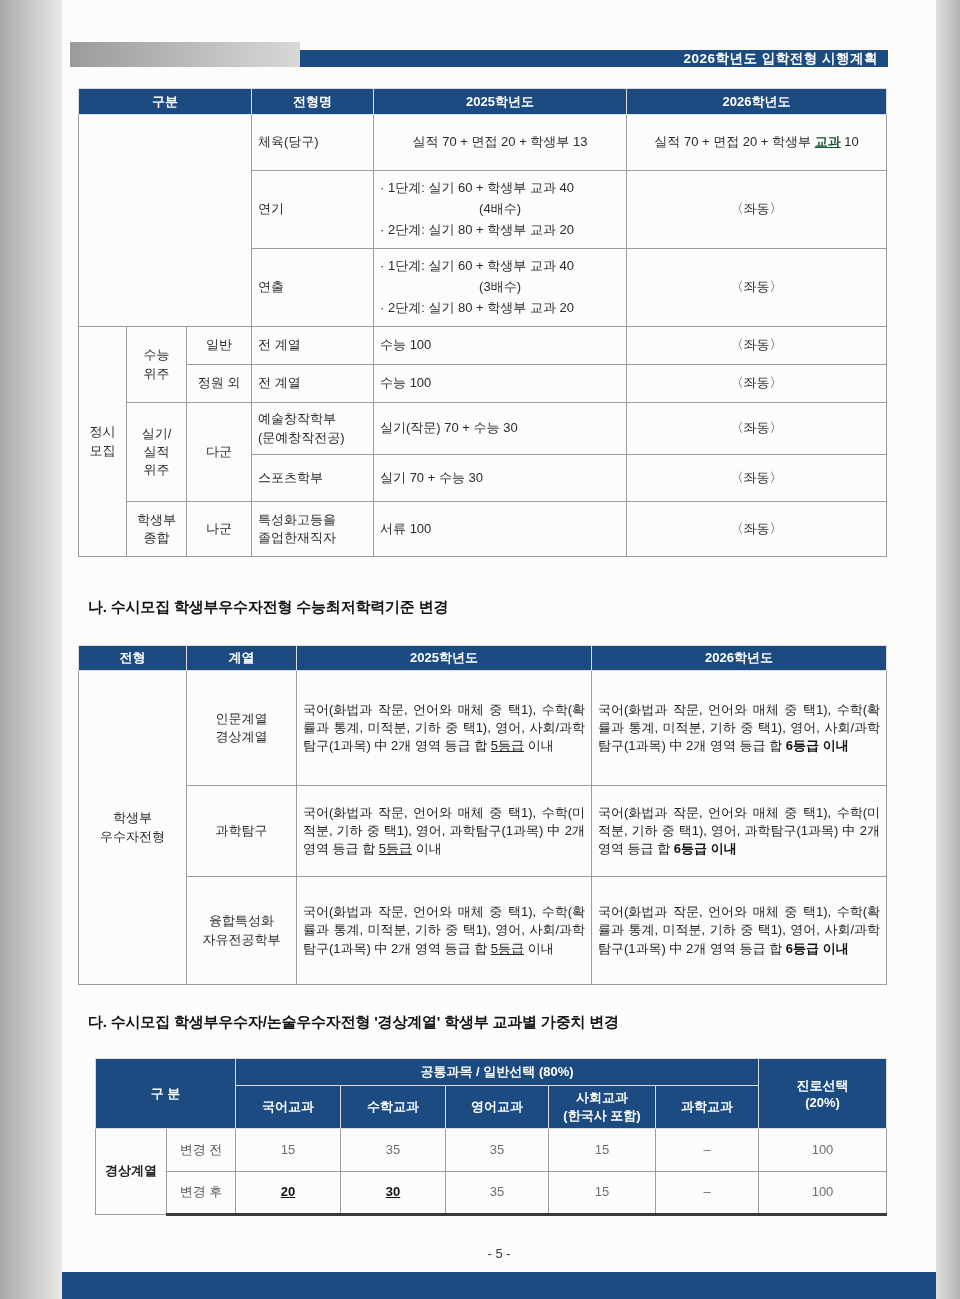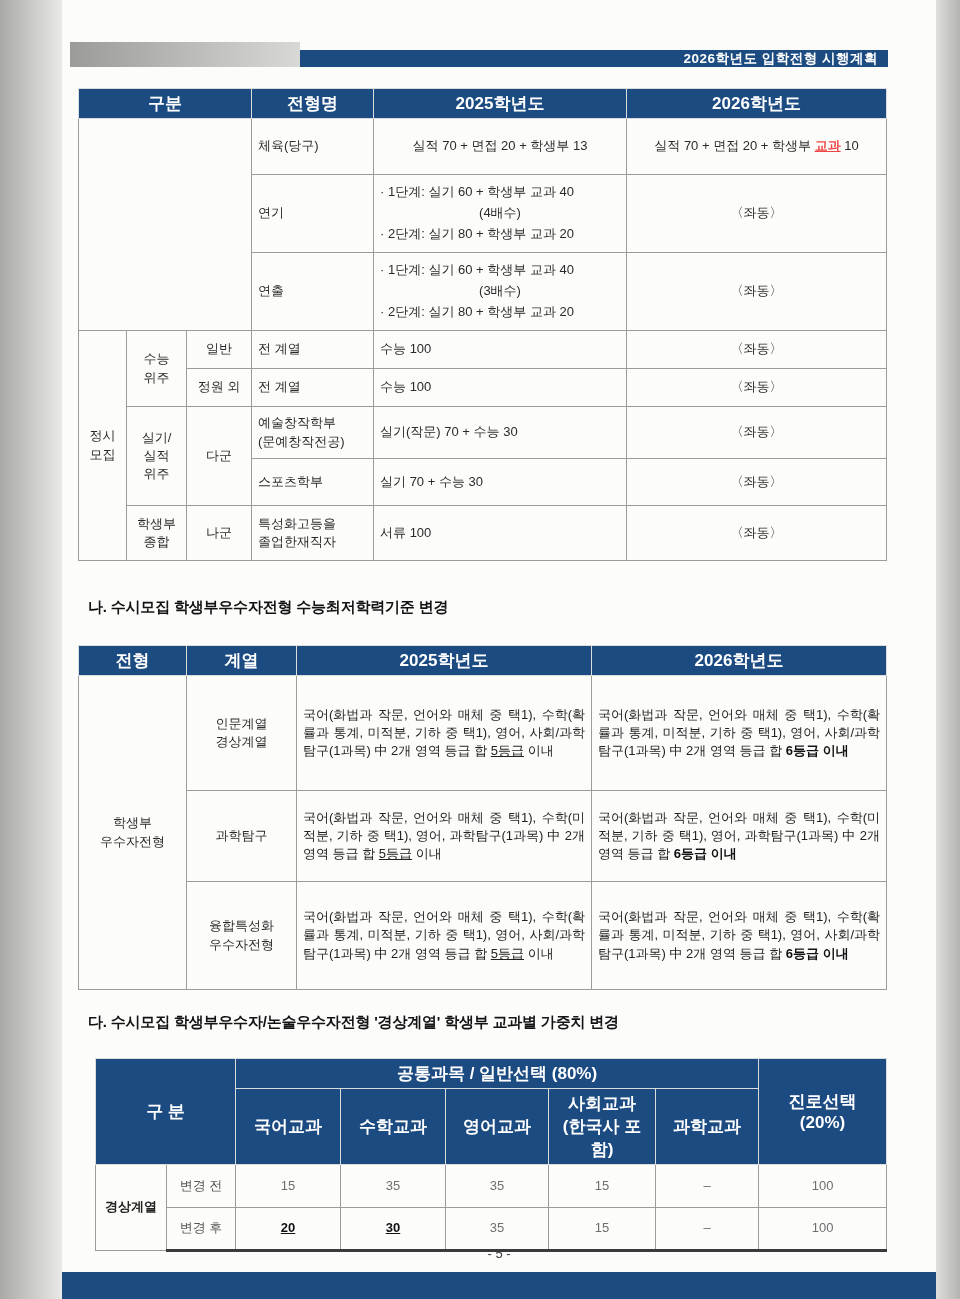--- a/index.html
+++ b/index.html
@@ -25,29 +25,29 @@
   .hb-gray { width:230px; height:100%; background:linear-gradient(to right,#9b9b99,#d8d8d6); }
   .hb-navy {
     flex:1; background:#1c4b82; color:#fff; font-weight:700; font-size:13.5px;
     display:flex; align-items:center; justify-content:flex-end; padding-right:10px; letter-spacing:.5px;margin-top:8px;
   }
 
   
   table.tb { border-collapse:collapse; table-layout:fixed; color:#2a2a2a; }
   table.tb td { border:1px solid #9c9c9c; padding:2px 6px; vertical-align:middle; font-size:13px; line-height:1.4; }
   table.tb th {
-    background:#1c4b82; color:#fff; font-weight:700; font-size:17px;
+    background:#1c4b82; color:#fff; font-weight:700; font-size:13px;
     border:1px solid #dcdcdc; padding:3px 4px; text-align:center; vertical-align:middle;
   }
   .preline { white-space:pre-line; }
   .center { text-align:center; }
   .val { text-align:left; padding-left:10px; }
   .name { text-align:left; }
   .grp { text-align:center; }
-  .bu { font-weight:700; text-decoration:underline; color:#ef4444; }
+  .bu { font-weight:700; text-decoration:underline; color:#14532d; }
   .ul { text-decoration:underline;margin-top:38px; }
   .b { font-weight:700; color:#111; }
 
   
   .t1 { position:absolute; top:88px; left:16px; width:808px; }
   .t1 thead tr { height:26px; }
   tr.rh56 { height:56px; } tr.rh78 { height:78px; } tr.rh38 { height:38px; }
   tr.rh52 { height:52px; } tr.rh47 { height:47px; } tr.rh55 { height:55px; }
   .stage { padding:4px 8px 4px 10px; }
   .stage div { line-height:1.6; text-align:left; }
@@ -205,21 +205,21 @@
           <td class="crit"><span>국어(화법과 작문, 언어와 매체 중 택1), 수학(확률과 통계, 미적분, 기하 중 택1), 영어, 사회/과학탐구(1과목) 中 2개 영역 등급 합 </span><span class="ul">5등급</span><span> 이내</span></td>
           <td class="crit"><span>국어(화법과 작문, 언어와 매체 중 택1), 수학(확률과 통계, 미적분, 기하 중 택1), 영어, 사회/과학탐구(1과목) 中 2개 영역 등급 합 </span><span class="b">6등급 이내</span></td>
         </tr>
         <tr class="r2">
           <td class="grp preline">과학탐구</td>
           <td class="crit"><span>국어(화법과 작문, 언어와 매체 중 택1), 수학(미적분, 기하 중 택1), 영어, 과학탐구(1과목) 中 2개 영역 등급 합 </span><span class="ul">5등급</span><span> 이내</span></td>
           <td class="crit"><span>국어(화법과 작문, 언어와 매체 중 택1), 수학(미적분, 기하 중 택1), 영어, 과학탐구(1과목) 中 2개 영역 등급 합 </span><span class="b">6등급 이내</span></td>
         </tr>
         <tr class="r3">
           <td class="grp preline">융합특성화
-우수자전형</td>
+자유전공학부</td>
           <td class="crit"><span>국어(화법과 작문, 언어와 매체 중 택1), 수학(확률과 통계, 미적분, 기하 중 택1), 영어, 사회/과학탐구(1과목) 中 2개 영역 등급 합 </span><span class="ul">5등급</span><span> 이내</span></td>
           <td class="crit"><span>국어(화법과 작문, 언어와 매체 중 택1), 수학(확률과 통계, 미적분, 기하 중 택1), 영어, 사회/과학탐구(1과목) 中 2개 영역 등급 합 </span><span class="b">6등급 이내</span></td>
         </tr>
       </tbody>
     </table>
 
     <div class="sec" id="secC">다. 수시모집 학생부우수자/논술우수자전형 '경상계열' 학생부 교과별 가중치 변경</div>
 
     <table class="tb t3">
       <colgroup>

